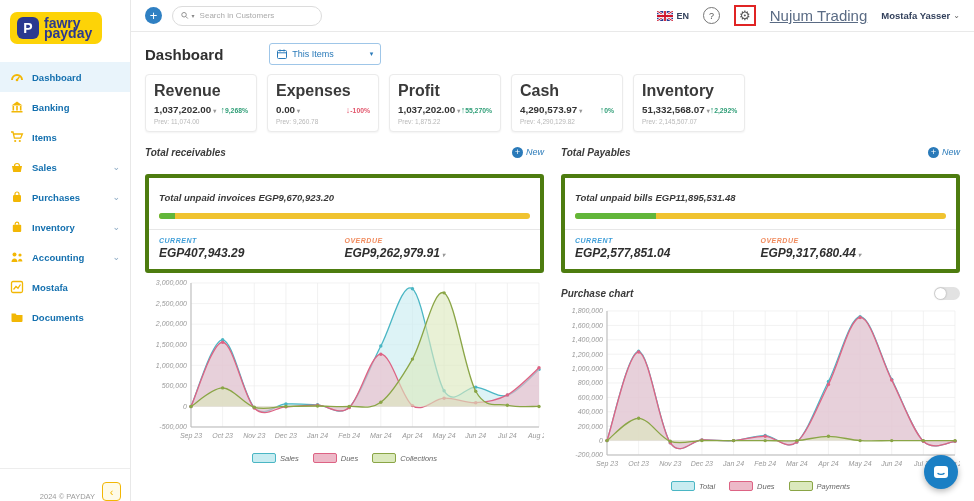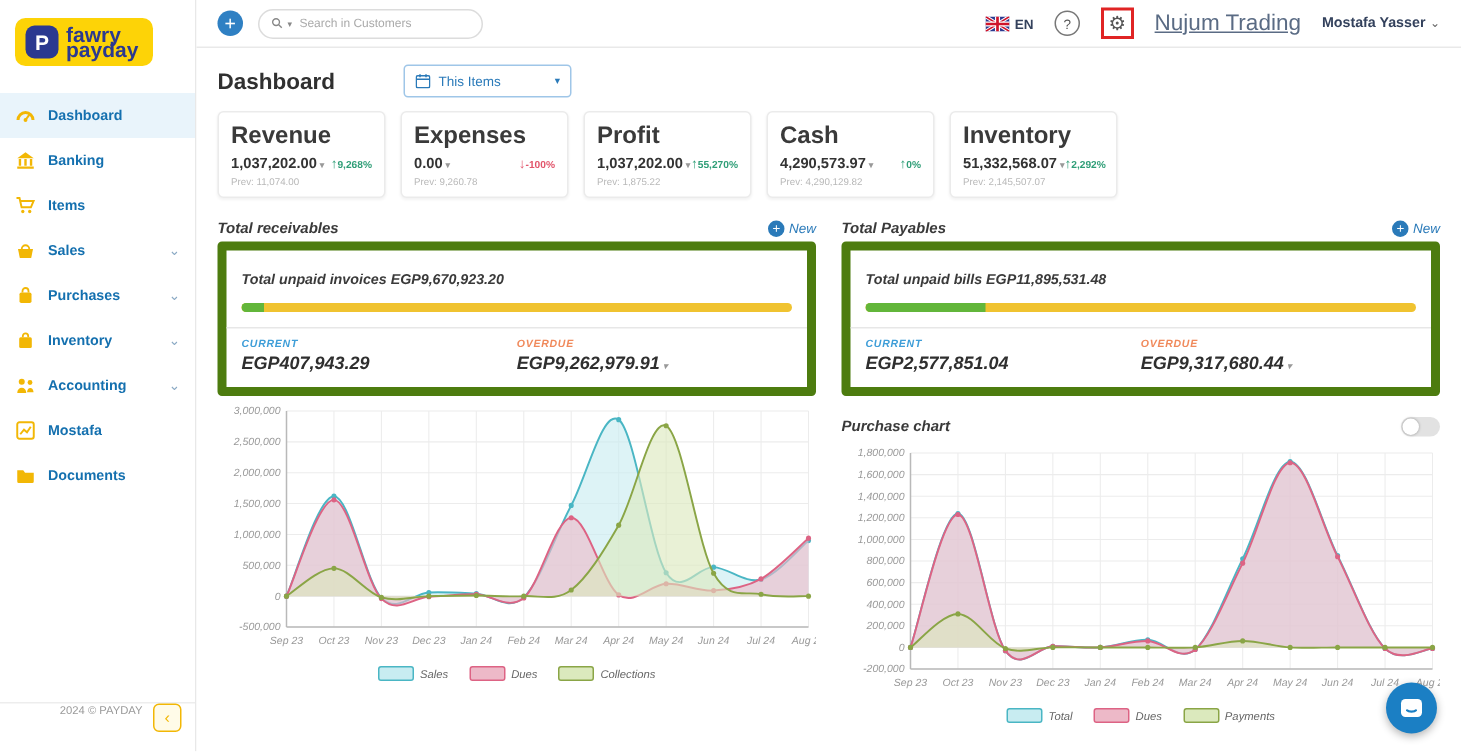--- a/index.html
+++ b/index.html
@@ -9,21 +9,21 @@
   .sidebar{position:absolute;left:0;top:0;width:131px;height:501px;border-right:1px solid #e8e8e8;background:#fff;display:flex;flex-direction:column;box-sizing:border-box;}
   .logo-wrap{height:56px;display:flex;align-items:center;padding-left:10px;}
   .logo{background:#fdd307;border-radius:7px;padding:5px 10px 5px 7px;display:flex;align-items:center;gap:5px;}
   .logo-mark{width:22px;height:22px;background:#2b3990;border-radius:6px;color:#fff;font-weight:bold;display:flex;align-items:center;justify-content:center;font-size:14px;}
   .logo-text{font-size:14px;font-weight:bold;color:#2b3990;line-height:10px;}
   .menu{flex:1;padding-top:6px;}
   .menu-item{height:30px;display:flex;align-items:center;gap:8px;padding:0 10px;font-size:9.5px;font-weight:bold;color:#1470af;cursor:pointer;}
   .menu-item.active{background:#e9f4fb;}
   .menu-item .micon{width:14px;height:14px;flex:0 0 14px;}
   .menu-item .chev{margin-left:auto;color:#8aa9c4;font-size:9px;font-weight:normal;}
-  .side-footer{border-top:1px solid #ededed;height:32px;display:flex;align-items:flex-start;justify-content:flex-end;gap:7px;padding:0 9px;font-size:7.5px;color:#9a9a9a;}
+  .side-footer{border-top:1px solid #ededed;height:32px;display:flex;align-items:flex-end;justify-content:flex-end;gap:7px;padding:0 9px;font-size:7.5px;color:#9a9a9a;}
   .collapse-btn{width:17px;height:17px;border:1px solid #f2b705;color:#f2b705;border-radius:4px;display:flex;align-items:center;justify-content:center;font-size:11px;background:#fffbe8;cursor:pointer;}
 
   
   .topbar{position:absolute;left:131px;top:0;width:843px;height:32px;border-bottom:1px solid #e9e9e9;display:flex;align-items:center;padding:0 14px;gap:10px;box-sizing:border-box;background:#fff;}
   .add-btn{width:17px;height:17px;border-radius:50%;background:#2f80c3;color:#fff;font-size:13px;line-height:15px;display:flex;align-items:center;justify-content:center;cursor:pointer;}
   .searchbox{width:132px;height:18px;border:1px solid #dcdcdc;border-radius:10px;display:flex;align-items:center;padding:0 8px;gap:3px;background:#fff;}
   .searchbox input{border:none;outline:none;font-size:8px;color:#666;width:100%;font-family:"Liberation Sans",sans-serif;}
   .searchbox input::placeholder{color:#aaa;}
   .search-caret{font-size:6px;color:#888;}
   .top-right{margin-left:auto;display:flex;align-items:center;gap:14px;}
@@ -53,21 +53,21 @@
   .kpi-change.up{color:#2f9e77;}
   .kpi-change.down{color:#e2556b;}
   .kpi-prev{font-size:6.5px;color:#b8b8b8;margin-top:3px;}
 
   .two-col{display:flex;gap:17px;margin-top:12px;font-style:italic;}
   .col{width:399px;}
   .sec-head{display:flex;align-items:center;justify-content:space-between;height:16px;}
   .sec-title{font-size:10px;font-weight:bold;color:#3a3a3a;}
   .new-btn{display:flex;align-items:center;gap:3px;color:#2a7ab9;font-size:9px;cursor:pointer;}
   .new-icon{width:11px;height:11px;border-radius:50%;background:#2a7ab9;color:#fff;font-size:9px;line-height:10px;display:flex;align-items:center;justify-content:center;}
-  .rp-card{border:6px solid #4d7c0f;border-radius:3px;margin-top:1px;background:#fff;}
+  .rp-card{border:4px solid #4d7c0f;border-radius:3px;margin-top:14px;background:#fff;}
   .rp-top{padding:9px 10px 10px;}
   .rp-summary{font-size:9.5px;font-weight:bold;color:#3a3a3a;}
   .progress{height:6px;border-radius:3px;background:#f0c330;margin-top:8px;overflow:hidden;display:flex;}
   .progress .green-seg{height:100%;background:#62b63a;}
   .rp-bottom{border-top:1px solid #e7e7e7;display:flex;padding:7px 10px 9px;}
   .rp-cell{width:50%;}
   .rp-label{font-size:7px;font-weight:bold;letter-spacing:.5px;}
   .rp-label.current{color:#3f9ed8;}
   .rp-label.overdue{color:#f08a5c;}
   .rp-value{font-size:12px;font-weight:bold;color:#2f2f2f;margin-top:2px;white-space:nowrap;}

